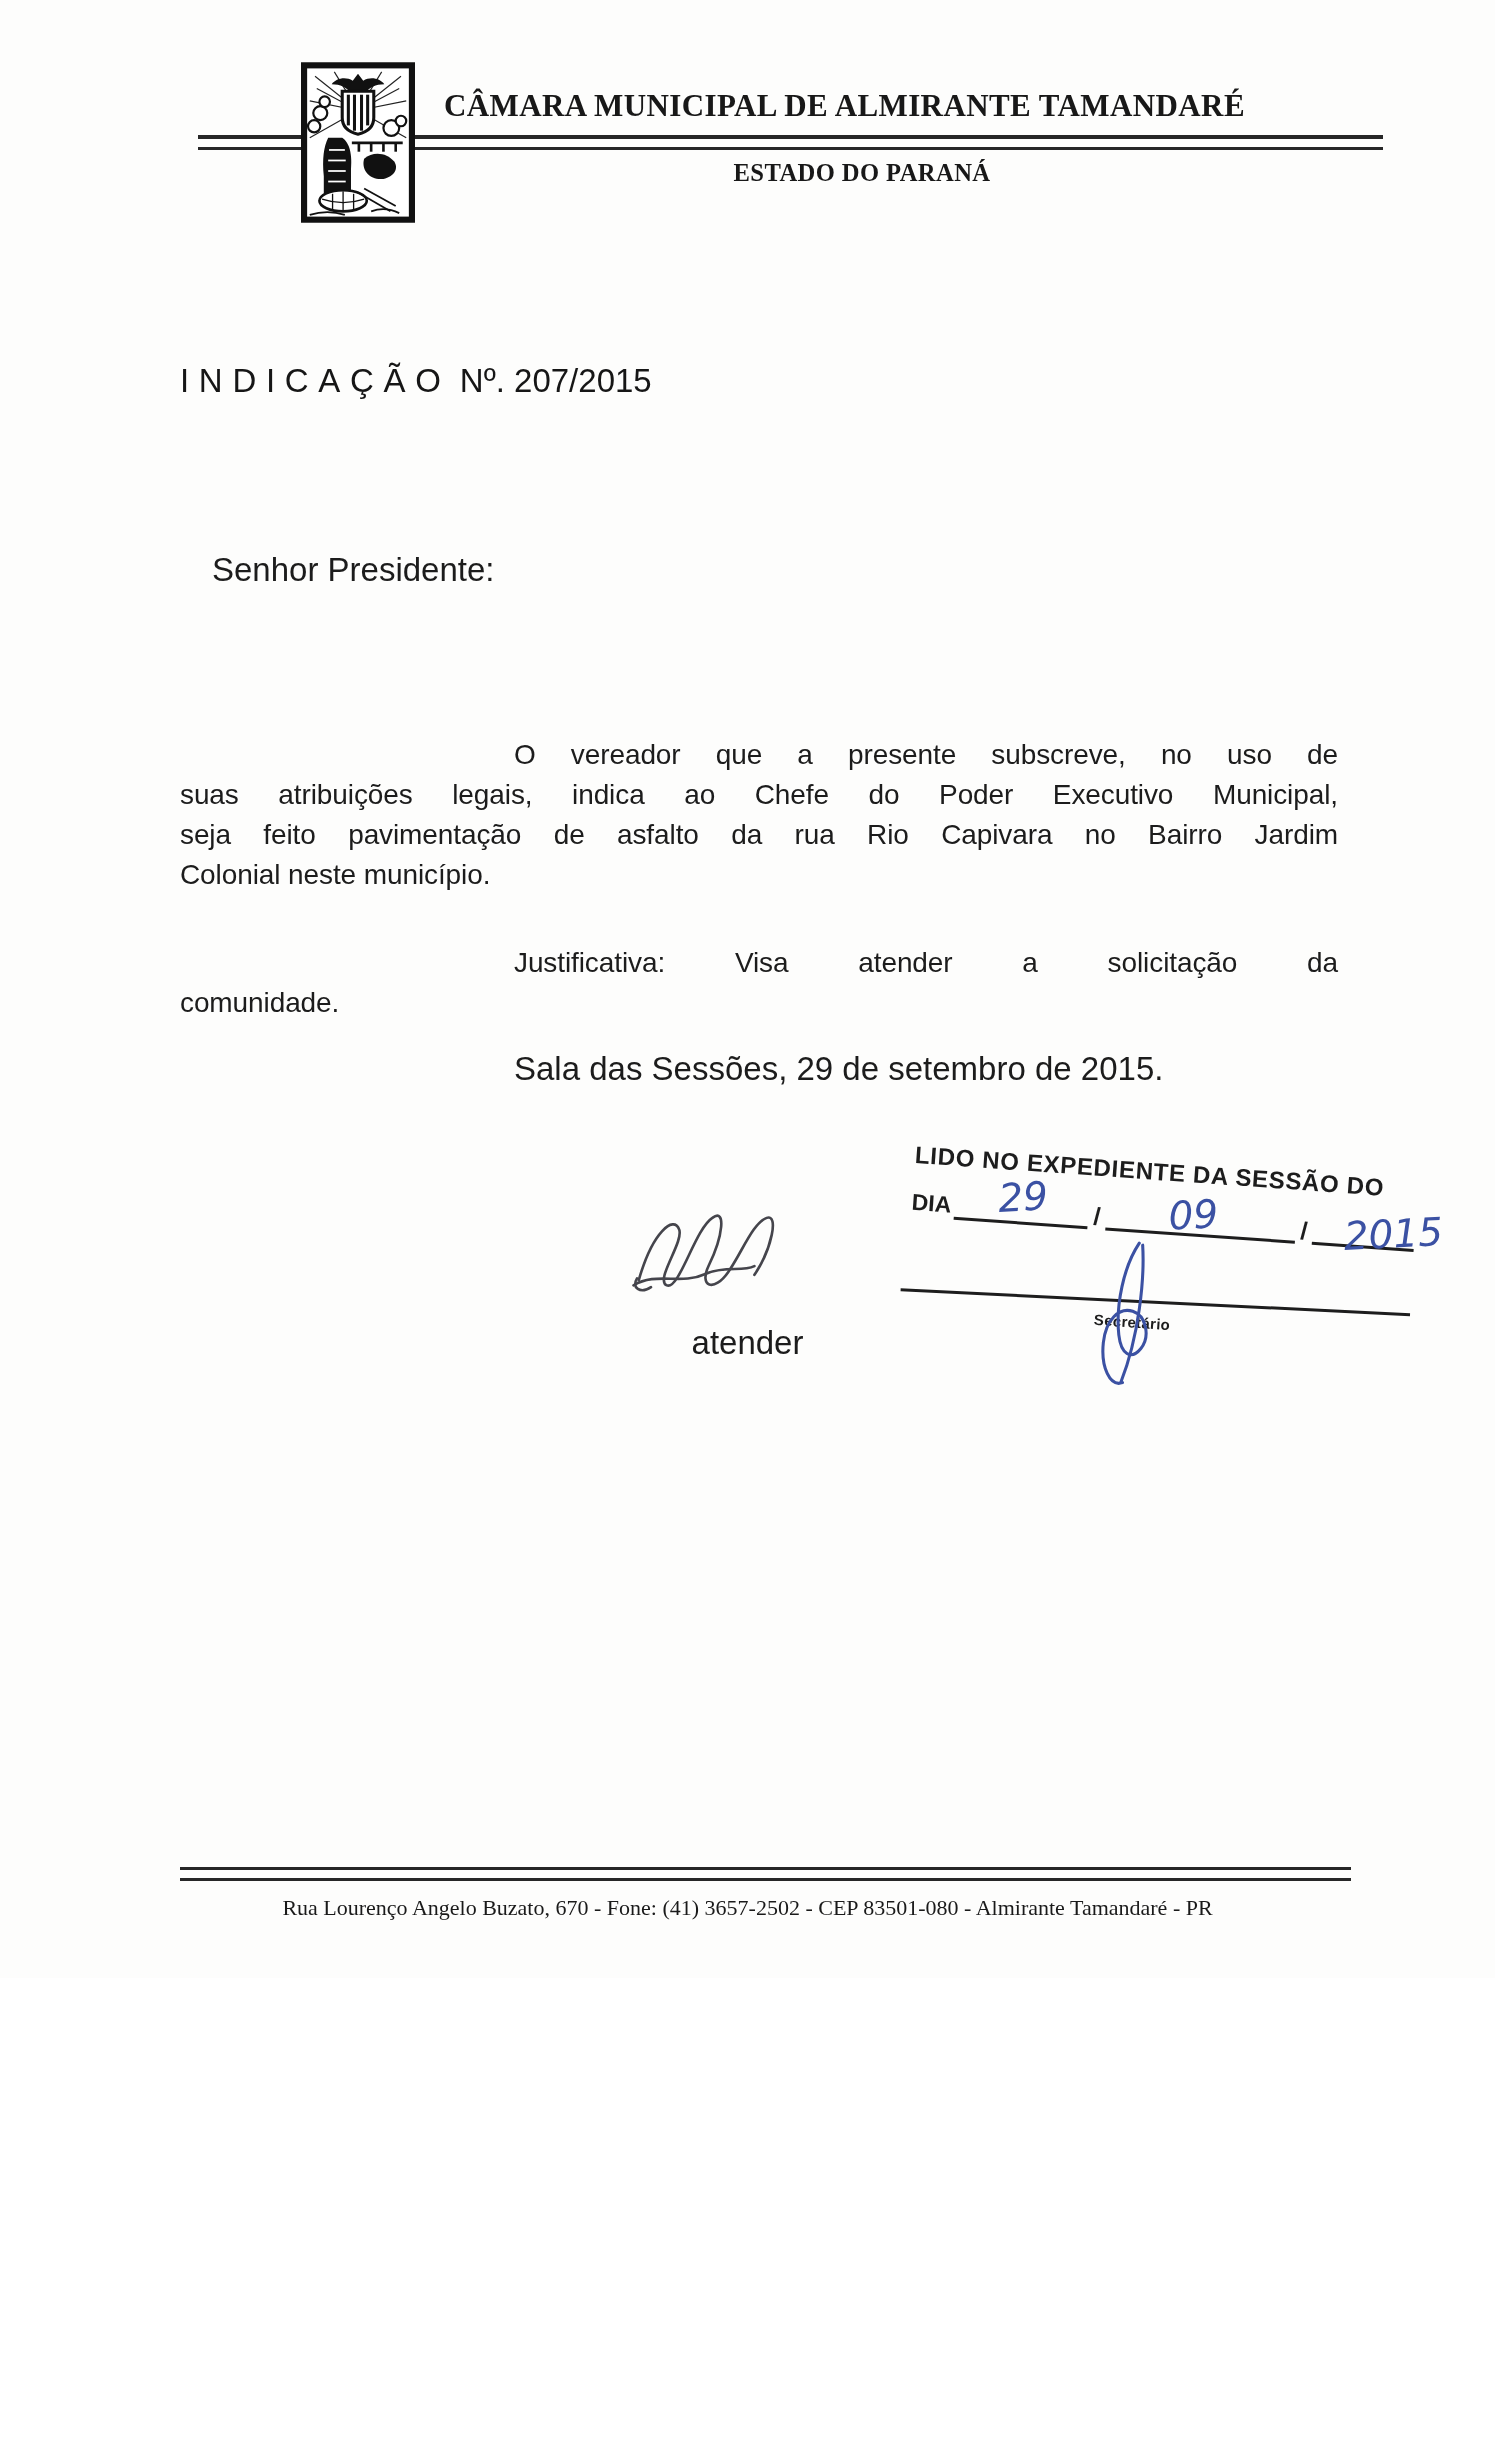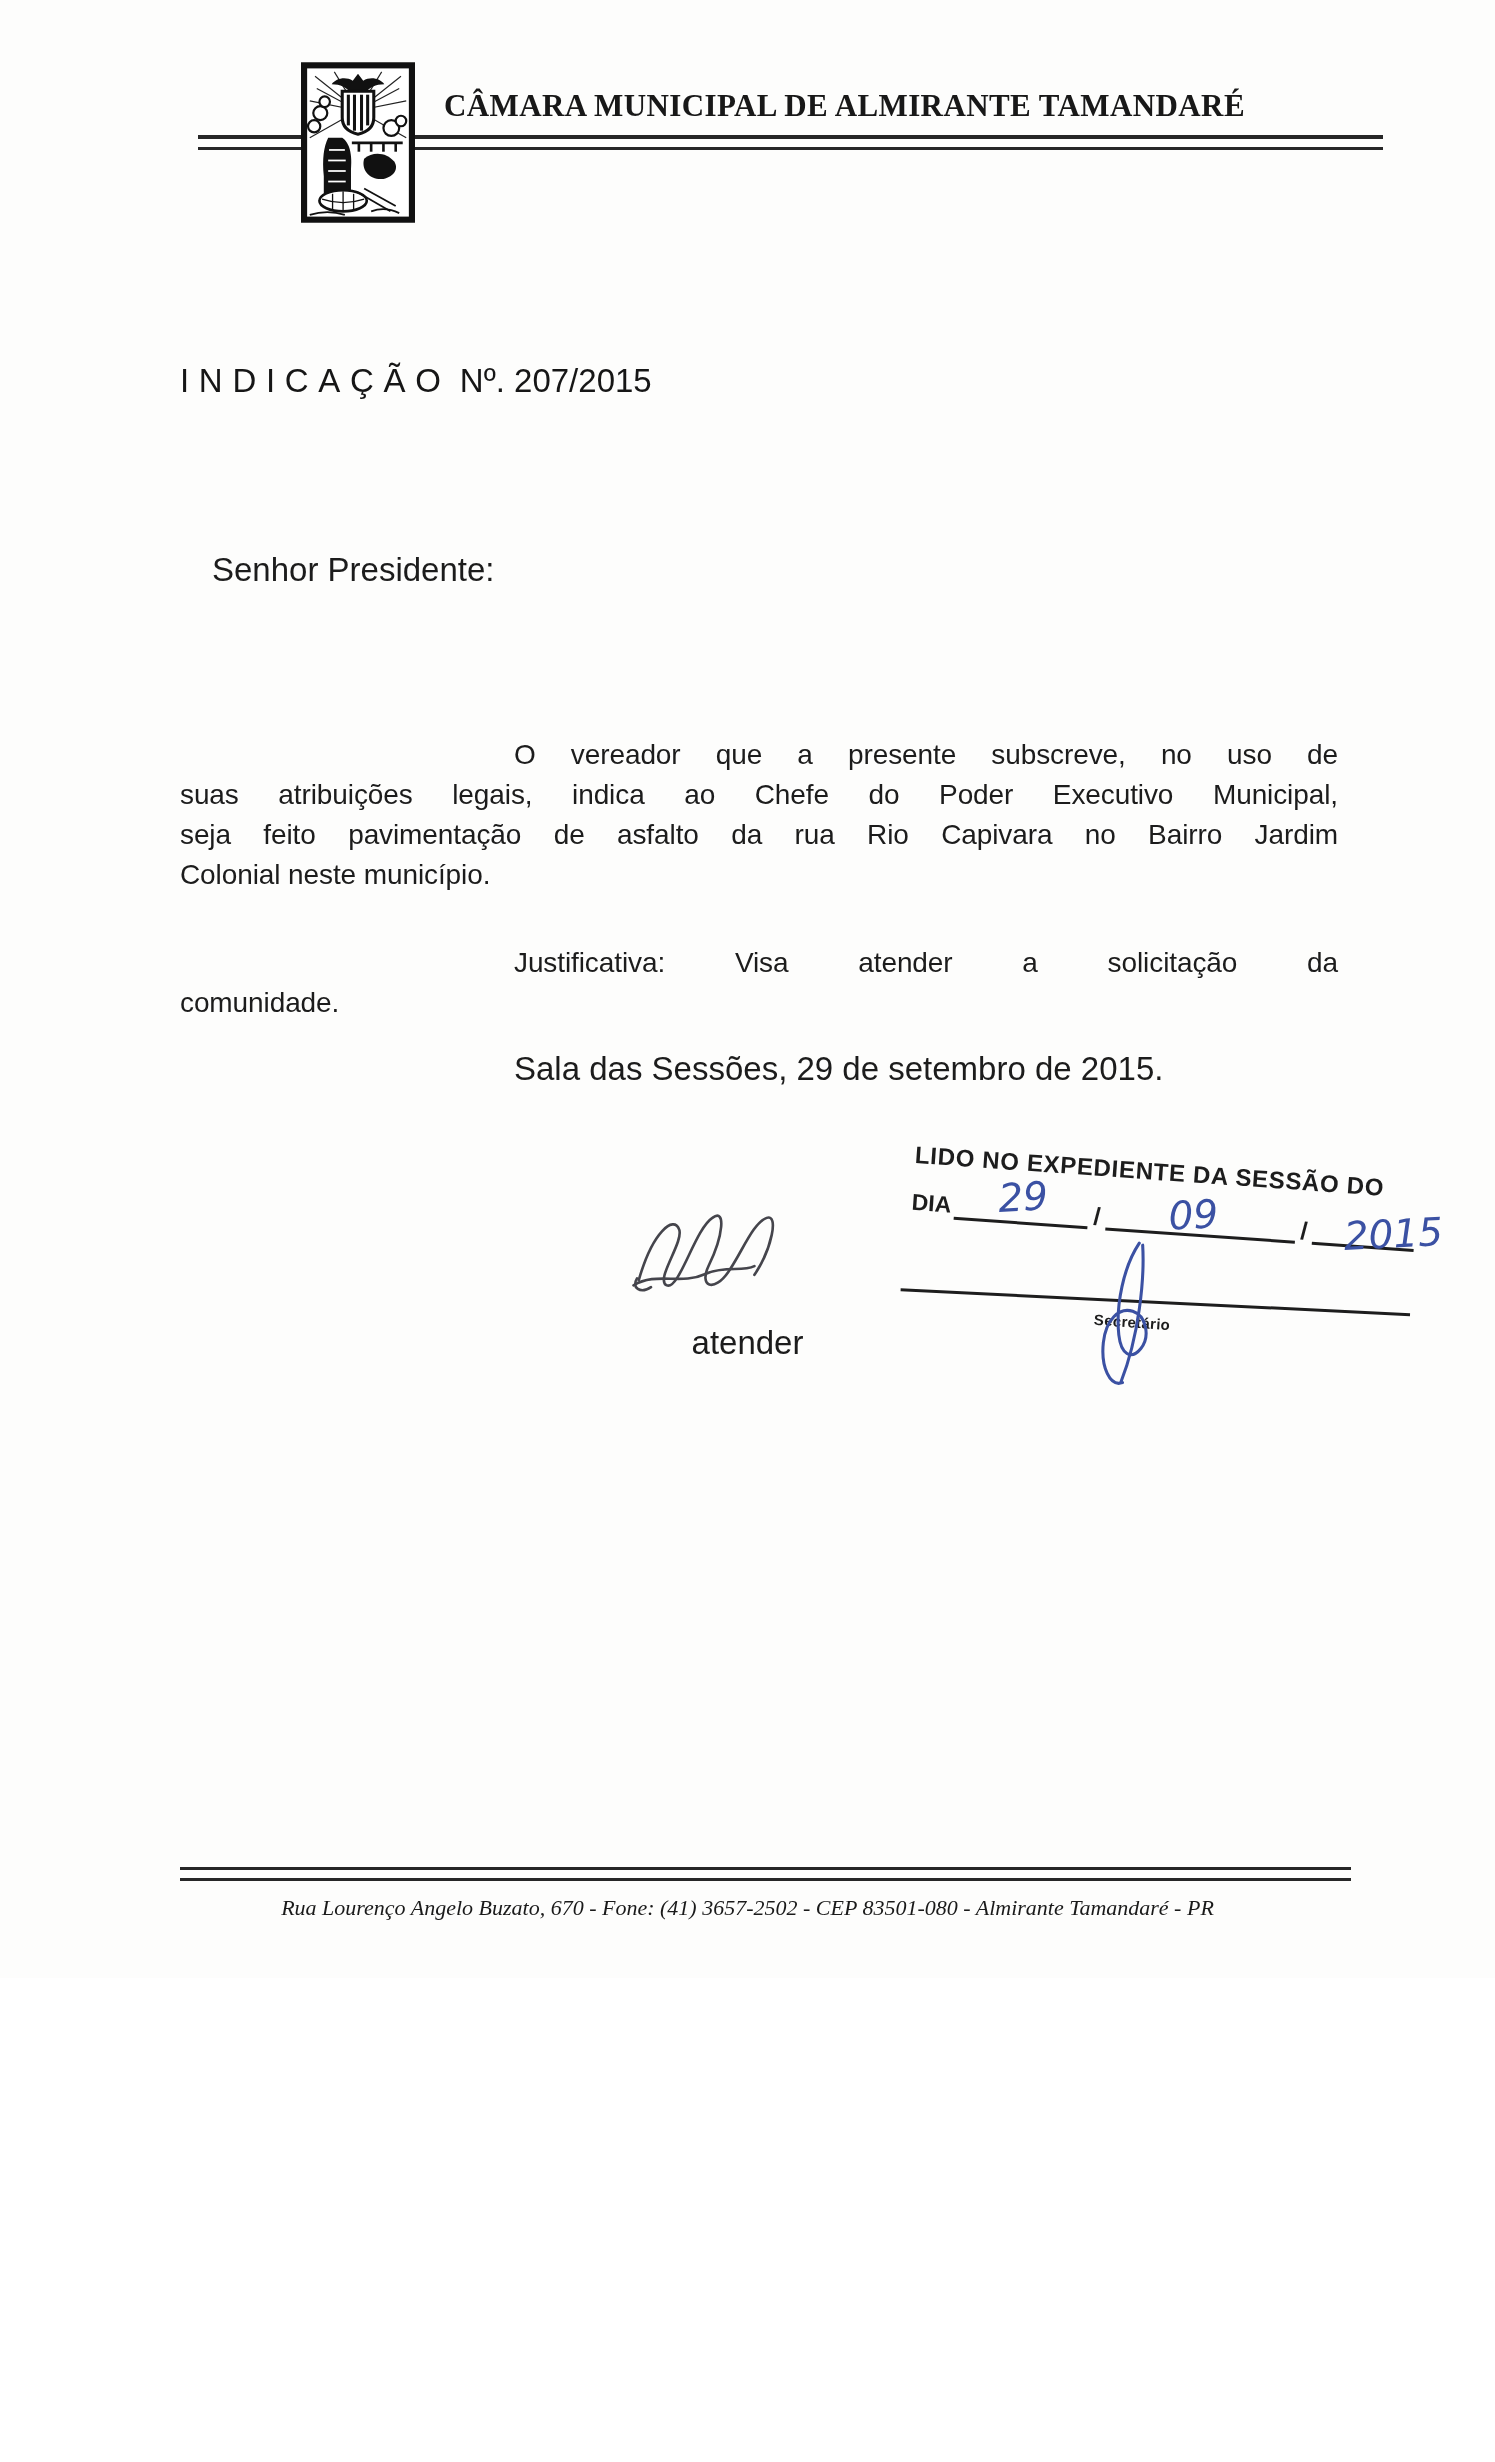--- a/index.html
+++ b/index.html
@@ -67,21 +67,21 @@
   .sec-sig{position:absolute;left:172px;top:81px;width:114px;height:158px;}
 
   
   .scribble{position:absolute;left:626px;top:1210px;width:185px;height:92px;}
   .sig-name{position:absolute;left:545px;top:1286px;width:405px;text-align:center;font-size:33px;}
   .sig-role{position:absolute;left:545px;top:1324px;width:405px;text-align:center;font-size:33px;}
 
   
   .footer-address{
     position:absolute;left:0;top:1895px;width:1495px;text-align:center;
-    font-family:"Liberation Serif", serif;font-size:22px;color:#1a1a1a;font-style:italic;
+    font-family:"Liberation Serif", serif;font-size:22px;color:#1a1a1a;
   }
 </style>
 </head>
 <body>
 
 <div class="page">
 
   <div class="rule" style="left:198px;top:135px;width:1185px;height:3.5px;"></div>
   <div class="rule" style="left:198px;top:147px;width:1185px;height:2.6px;"></div>
 
@@ -138,20 +138,21 @@
     </g>
     <g stroke="#111" stroke-width="2" fill="none">
       <path d="M64,148 L102,170"></path>
         <path d="M72,144 L108,164"></path>
       <path d="M80,170 q16,-6 32,2"></path>
         <path d="M10,174 q20,-6 40,0"></path>
     </g>
   </svg>
 
   <div class="org-name">CÂMARA MUNICIPAL DE ALMIRANTE TAMANDARÉ</div>
+  <div class="state-name">ESTADO DO PARANÁ</div>
 
   <div class="doc-title">
     <span class="spread">INDICAÇÃO</span>
     <span>Nº. 207/2015</span>
   </div>
 
   <div class="salutation">Senhor Presidente:</div>
 
   <div class="para" style="top:735px;">
     <div class="line first">O vereador que a presente subscreve, no uso de</div>

